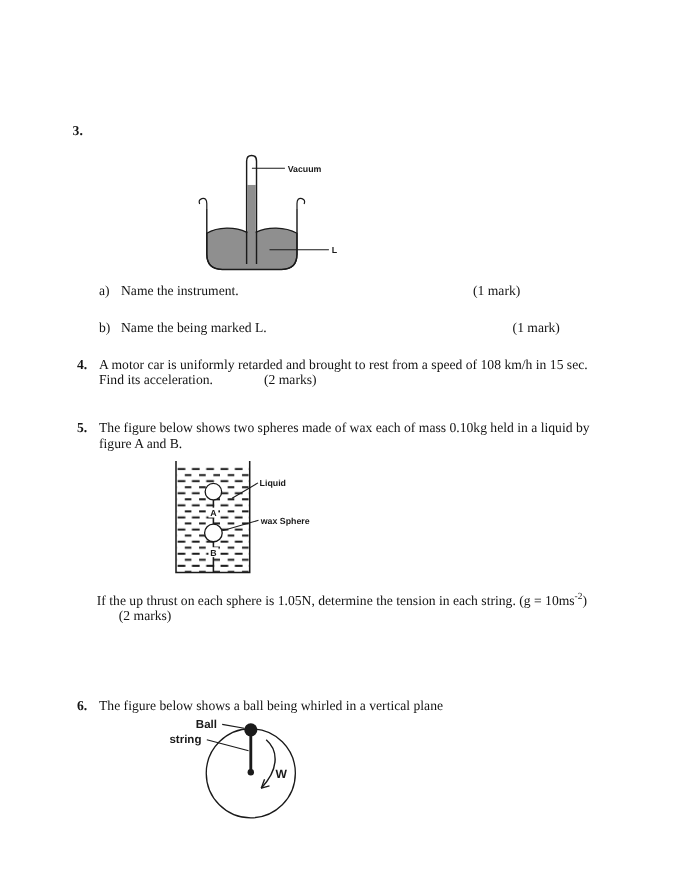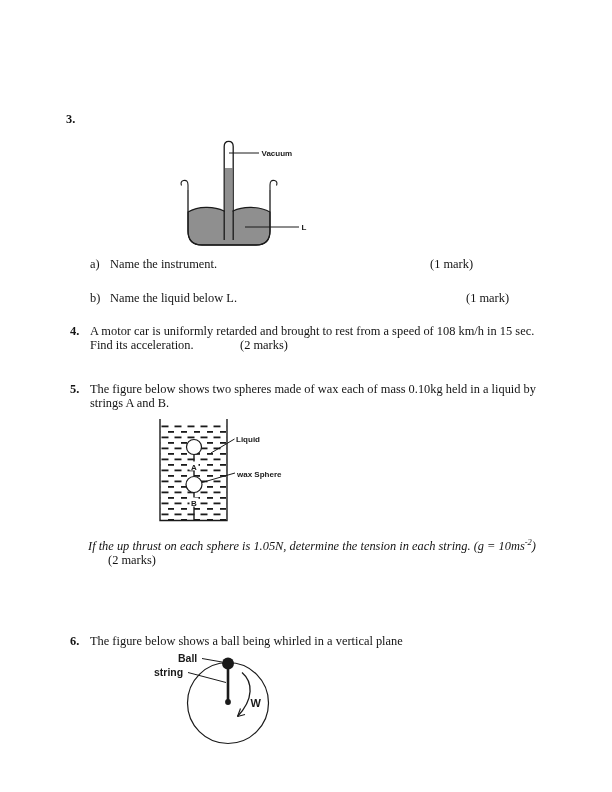--- a/index.html
+++ b/index.html
@@ -46,31 +46,31 @@
 
     <line x1="87" y1="91" x2="141" y2="91" stroke="#1a1a1a" stroke-width="1"></line>
     <text x="143.5" y="94" font-size="8">L</text>
   </svg>
 
   <span class="abs" style="left:90px; top:257px;">a)</span>
   <span class="abs" style="left:110px; top:257px;">Name the instrument.</span>
   <span class="abs" style="left:430px; top:257px;">(1 mark)</span>
 
   <span class="abs" style="left:90px; top:291px;">b)</span>
-  <span class="abs" style="left:110px; top:291px;">Name the liquid below L.</span>
+  <span class="abs" style="left:110px; top:291px;">Name the being marked L.</span>
   <span class="abs" style="left:466px; top:291px;">(1 mark)</span>
 
   <span class="abs num" style="left:70px; top:324px;">4.</span>
   <span class="abs" style="left:90px; top:324px;">A motor car is uniformly retarded and brought to rest from a speed of 108 km/h in 15 sec.</span>
   <span class="abs" style="left:90px; top:338px;text-align:right;">Find its acceleration.</span>
   <span class="abs" style="left:240px; top:338px;">(2 marks)</span>
 
   <span class="abs num" style="left:70px; top:382px;">5.</span>
   <span class="abs" style="left:90px; top:382px;text-align:center;">The figure below shows two spheres made of wax each of mass 0.10kg held in a liquid by</span>
-  <span class="abs" style="left:90px; top:396px;">strings A and B.</span>
+  <span class="abs" style="left:90px; top:396px;">figure A and B.</span>
 
   <svg class="fig" style="left:148px; top:413px;" width="164" height="114" viewBox="0 0 164 114">
     <defs>
       <pattern id="dashes" patternUnits="userSpaceOnUse" width="13" height="11">
         <rect x="0.5" y="1.5" width="7" height="1.8" fill="#1a1a1a"></rect>
         <rect x="7" y="7" width="7" height="1.8" fill="#1a1a1a"></rect>
       </pattern>
     </defs>
 
     <rect x="12.8" y="11" width="65.5" height="96" fill="url(#dashes)"></rect>
@@ -87,21 +87,21 @@
     <text x="46" y="56.5" font-size="8" text-anchor="middle">A</text>
     <rect x="41.5" y="84.5" width="9" height="9" fill="#ffffff"></rect>
     <text x="46" y="92.5" font-size="8" text-anchor="middle">B</text>
 
     <line x1="86.5" y1="26" x2="63" y2="40" stroke="#1a1a1a" stroke-width="1"></line>
     <text x="88" y="29" font-size="8">Liquid</text>
     <line x1="87" y1="60" x2="54" y2="69.5" stroke="#1a1a1a" stroke-width="1"></line>
     <text x="89" y="63.5" font-size="8">wax Sphere</text>
   </svg>
 
-  <span class="abs" style="left:88px; top:539px;font-style:italic;"><span>If the up thrust on each sphere is 1.05N, determine the tension in each string. (g = 10ms</span><sup>-2</sup><span>)</span></span>
+  <span class="abs" style="left:88px; top:539px;"><span>If the up thrust on each sphere is 1.05N, determine the tension in each string. (g = 10ms</span><sup>-2</sup><span>)</span></span>
   <span class="abs" style="left:108px; top:553px;">(2 marks)</span>
 
   <span class="abs num" style="left:70px; top:634px;">6.</span>
   <span class="abs" style="left:90px; top:634px;">The figure below shows a ball being whirled in a vertical plane</span>
 
   <svg class="fig" style="left:112px; top:645px;" width="170" height="110" viewBox="0 0 170 110">
 
     <circle cx="116" cy="58" r="40.5" fill="none" stroke="#1a1a1a" stroke-width="1.2"></circle>
 
     <line x1="116" y1="19" x2="116" y2="57" stroke="#1a1a1a" stroke-width="2.6"></line>

